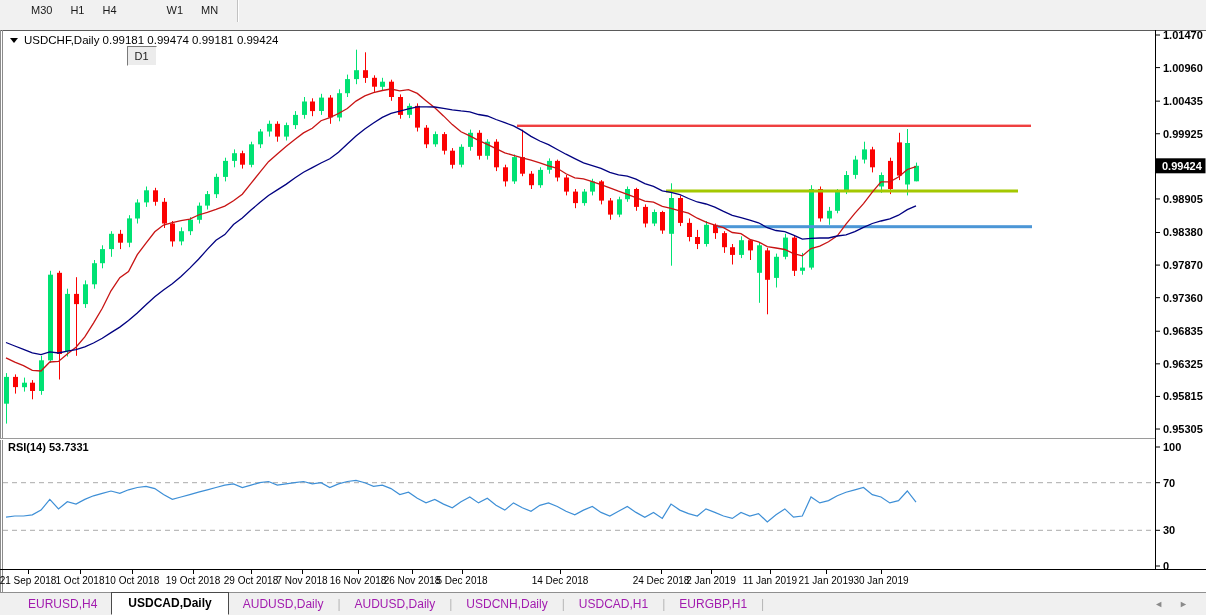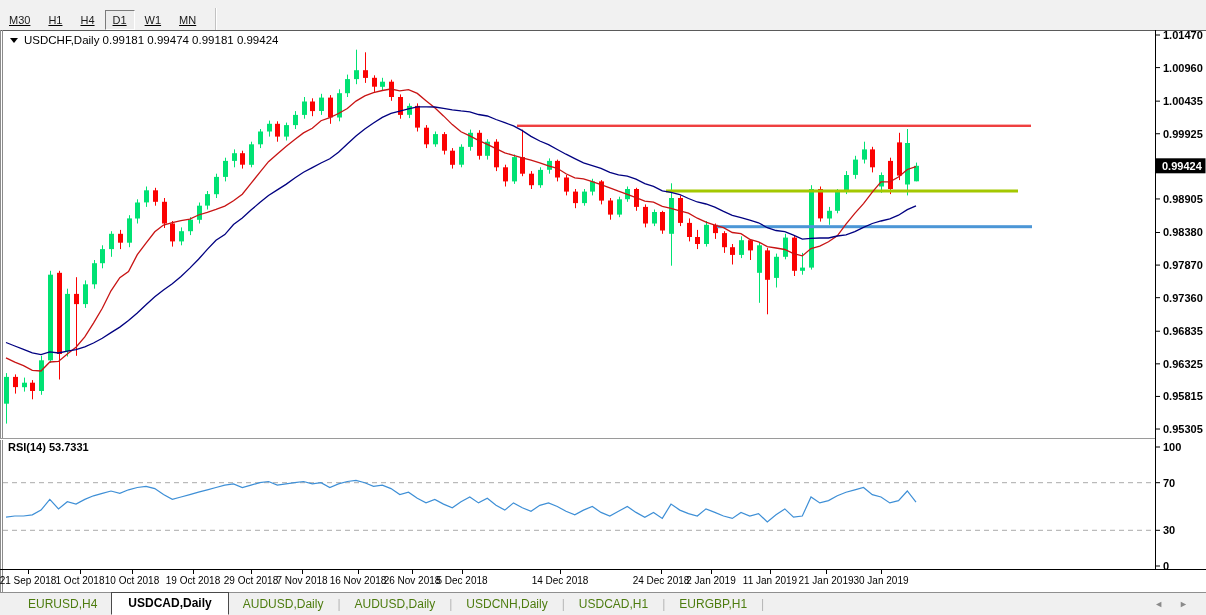--- a/index.html
+++ b/index.html
@@ -1,31 +1,31 @@
 <!DOCTYPE html>
 <html><head>
 <meta charset="utf-8">
 <style>
   html,body{margin:0;padding:0;background:#fff;}
   #app{position:relative;width:1206px;height:615px;background:#fff;overflow:hidden;
        font-family:"Liberation Sans",sans-serif;}
   
   .toolbar{position:absolute;top:0;left:0;width:1206px;height:30px;background:#f1f1f1;
-           display:flex;align-items:flex-end;box-sizing:border-box;padding-left:0;text-decoration:underline;}
+           display:flex;align-items:flex-start;box-sizing:border-box;padding-left:22px;}
   .tfbtn{font-family:"Liberation Sans",sans-serif;font-size:11px;color:#1a1a1a;background:transparent;
          border:1px solid transparent;padding:3px 7px;margin:0 1px;cursor:default;}
   .tfbtn.active{border-color:#7a7a7a #ffffff #ffffff #7a7a7a;background:#ececec;margin-top:46px;}
   .tbsep{width:0;height:22px;border-left:1px solid #c2c2c2;border-right:1px solid #fff;margin-left:10px;}
   
   #chart-svg{position:absolute;top:30px;left:0;}
   
   .tabbar{position:absolute;top:592px;left:0;width:1206px;height:23px;background:#f0f0f0;
           border-top:1px solid #8f8f8f;box-sizing:border-box;display:flex;align-items:center;
           padding-left:14px;}
-  .tab{font-size:12px;color:#4d7c0f;padding:2px 14px;white-space:nowrap;cursor:default;}
+  .tab{font-size:12px;color:#a21caf;padding:2px 14px;white-space:nowrap;cursor:default;}
   .tab.active{background:#fff;border:1px solid #4a4a4a;border-bottom:1px solid #fff;color:#000;
               font-weight:700;padding:2px 16px;margin-top:-2px;height:17px;line-height:17px;}
   .tsep{color:#b5b5b5;font-size:12px;}
   .tabarrows{margin-left:auto;display:flex;align-items:center;padding-right:10px;}
   .tabarrow{color:#8a8a8a;font-size:9px;padding:0 8px;cursor:default;}
 </style>
 </head>
 <body>
 
 <div id="app">

